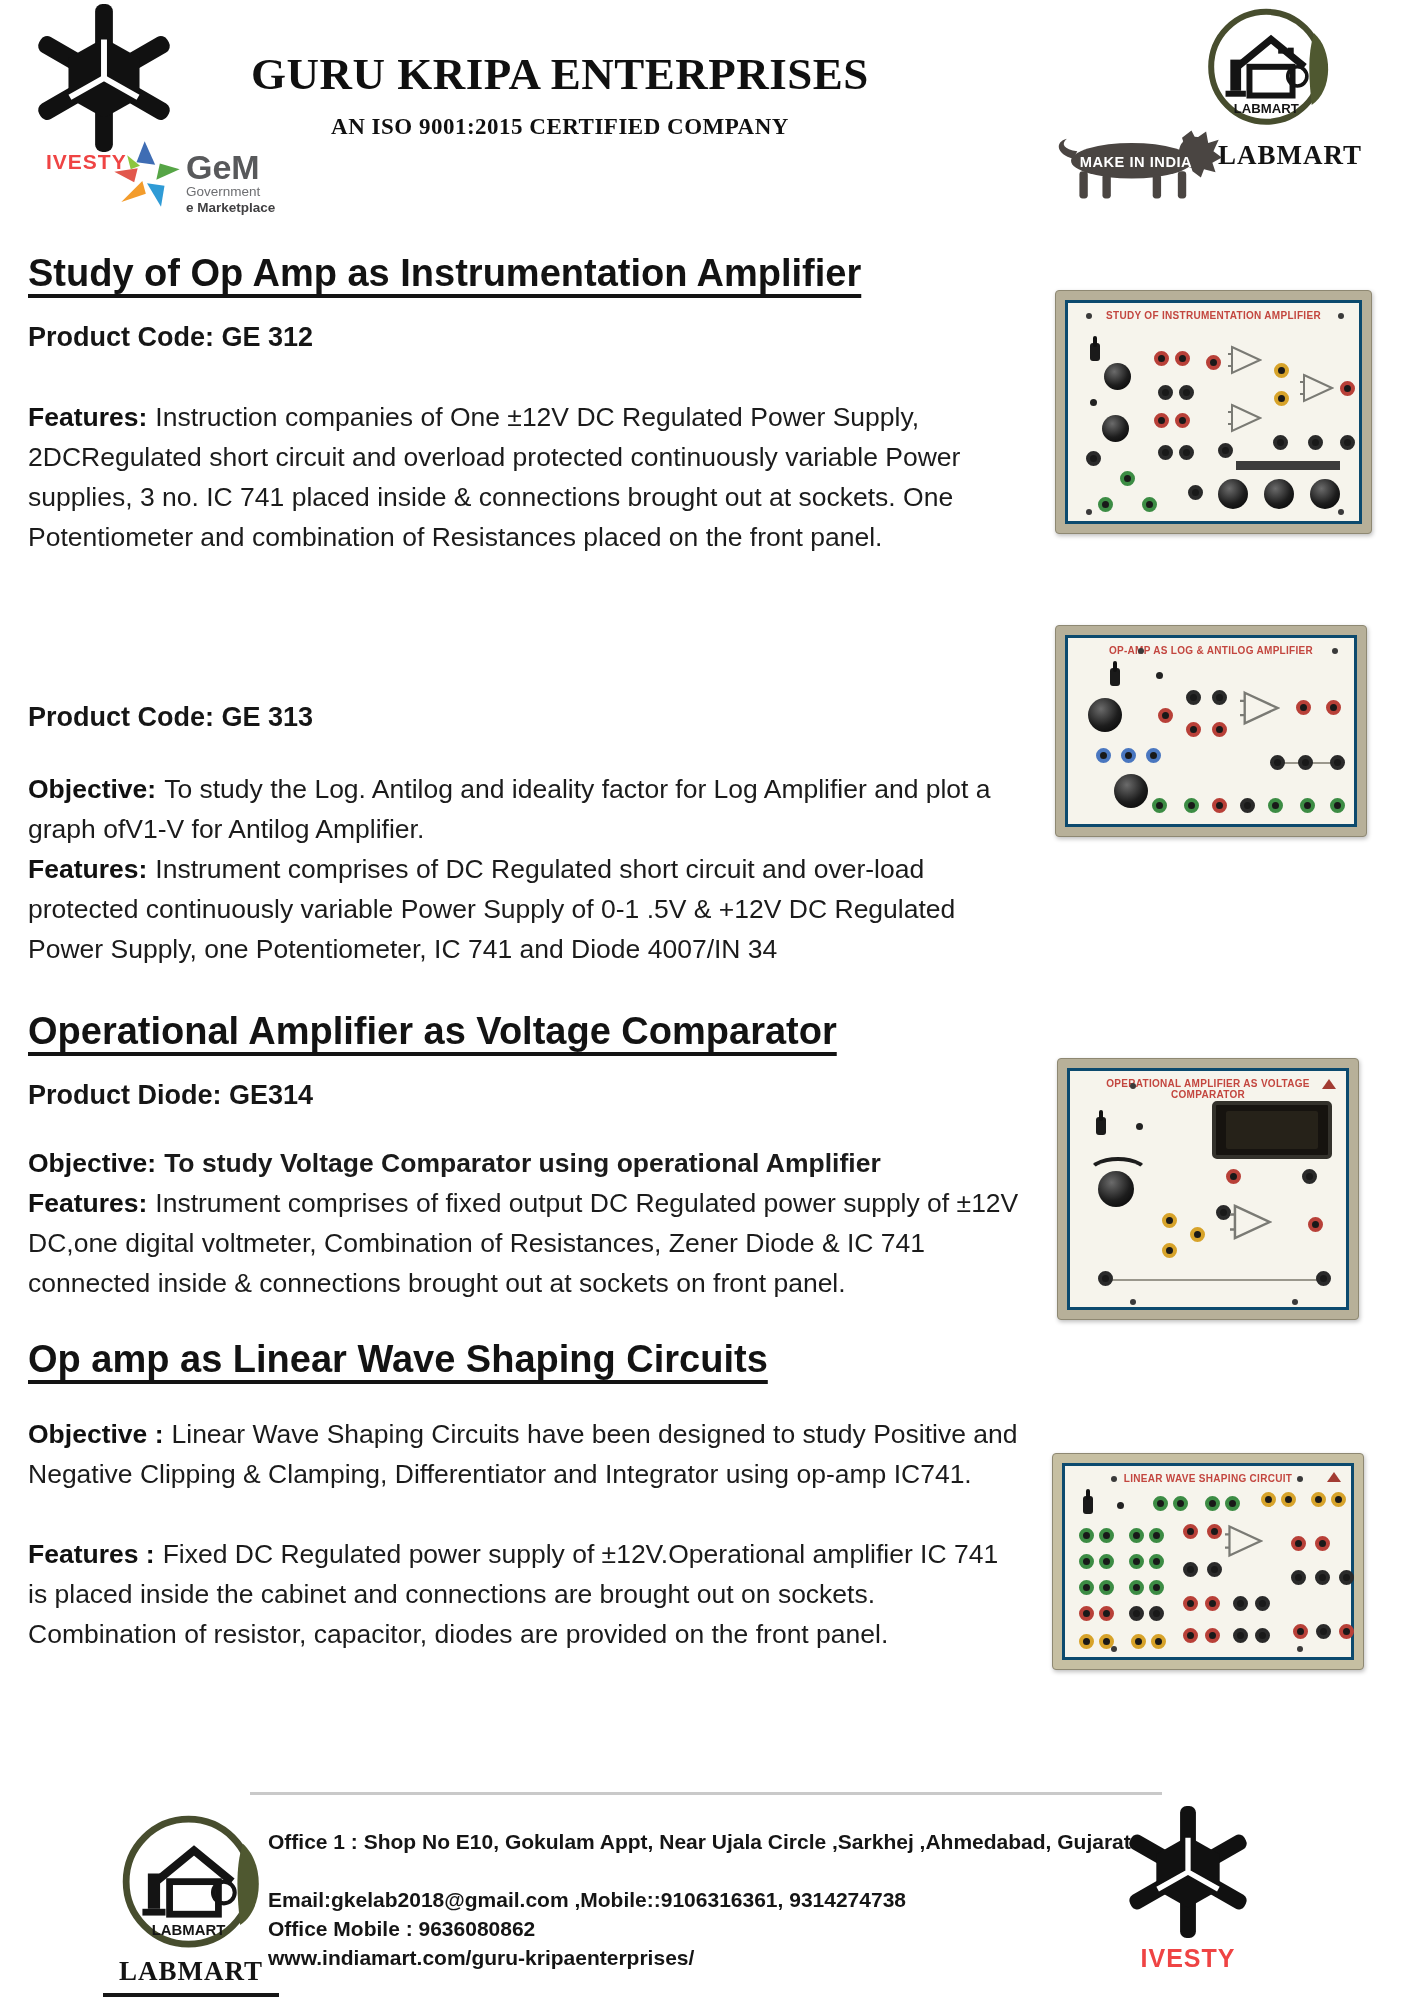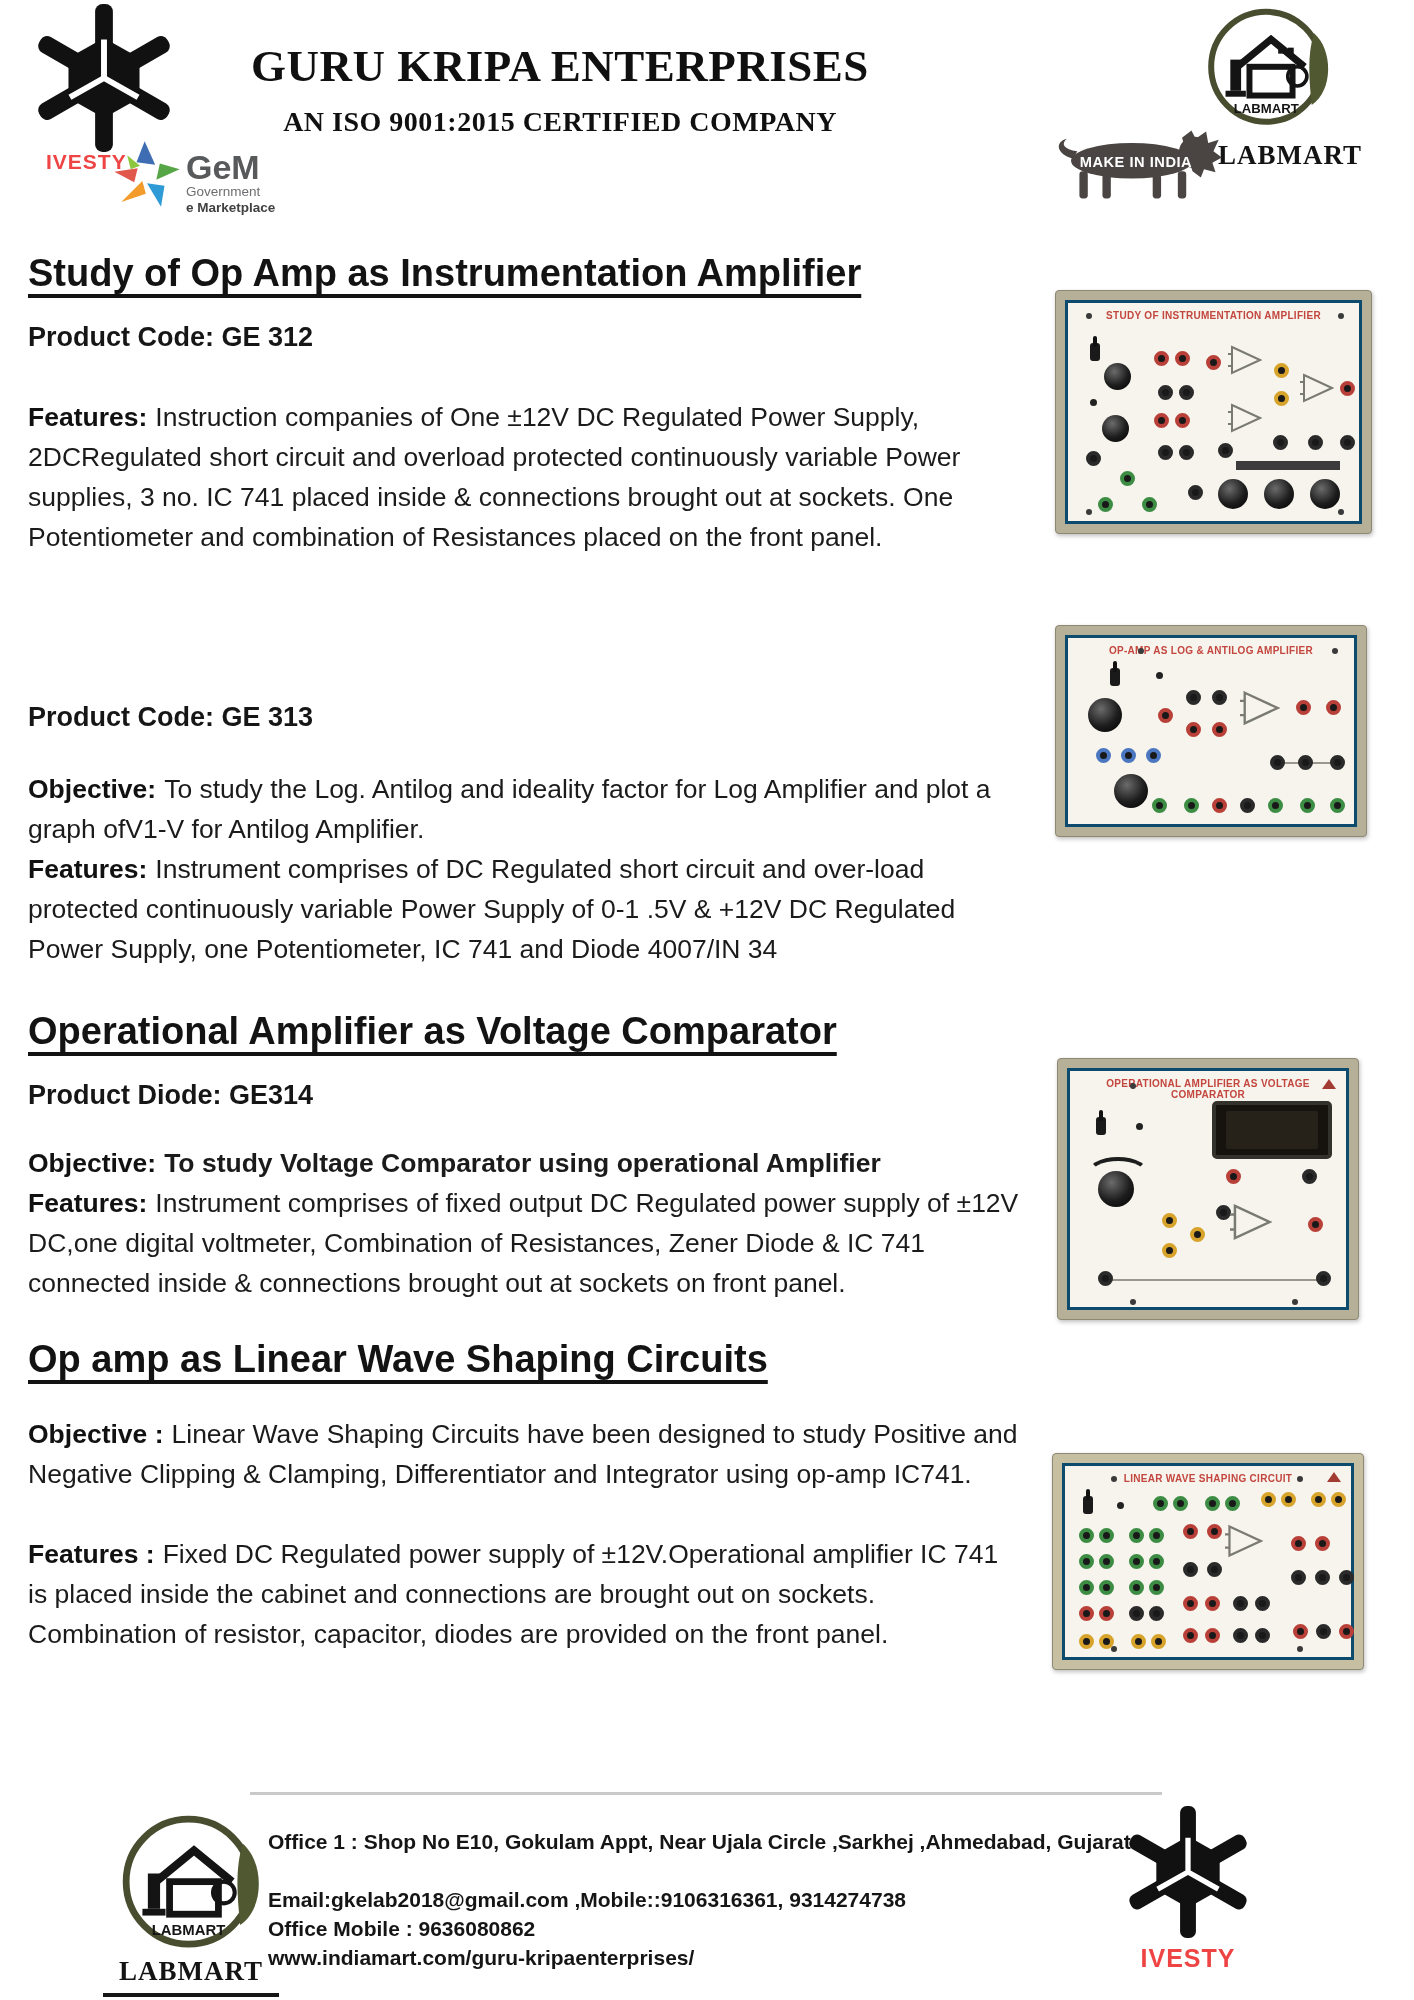--- a/index.html
+++ b/index.html
@@ -6,21 +6,21 @@
   body{font-family:"Liberation Sans", sans-serif; color:#161616;}
   #page{position:relative;width:1414px;height:2000px;background:#fff;overflow:hidden;}
 
   
   .abs{position:absolute;}
   .ivesty-label{font-weight:bold;font-size:21px;letter-spacing:1px;color:#ef4444;}
   .gem-name{font-weight:bold;font-size:34px;color:#58595b;line-height:34px;}
   .gem-sub1{font-size:13.5px;color:#6d6e71;line-height:16px;}
   .gem-sub2{font-size:13.5px;font-weight:bold;color:#414042;line-height:16px;}
   .company-title{font-family:"Liberation Serif", serif;font-weight:bold;font-size:45px;letter-spacing:0.5px;color:#101010;text-align:center;}
-  .company-sub{font-family:"Liberation Serif", serif;font-weight:bold;font-size:28px;letter-spacing:0.5px;color:#101010;text-align:center;margin-top:14px;}
+  .company-sub{font-family:"Liberation Serif", serif;font-weight:bold;font-size:23px;letter-spacing:0.5px;color:#101010;text-align:center;margin-top:14px;}
   .labmart-word{font-family:"Liberation Serif", serif;font-weight:bold;font-size:27px;letter-spacing:1px;color:#141414;}
 
   
   .section{position:absolute;left:28px;width:995px;}
   .ptitle{font-size:38px;line-height:46px;font-weight:bold;color:#131313;margin:0;
           text-decoration:underline;text-decoration-thickness:4px;text-underline-offset:8px;}
   .pcode{font-size:27px;line-height:32px;font-weight:bold;margin-top:25px;}
   .ptext{margin-top:44px;}
   .para{font-size:26.5px;line-height:40px;margin:0;color:#1b1b1b;}
   .lbl{font-weight:bold;margin-right:8px;color:#111;}
@@ -97,21 +97,21 @@
     <polygon points="8,54 26,36 29,47" fill="#f39c2c"></polygon>
     <polygon points="2,28 22,25 19,37" fill="#e2574c"></polygon>
     <polygon points="13,14 24,23 16,26" fill="#8dc63f"></polygon>
   </svg>
   <div class="abs" style="left:186px;top:150px">
     <div class="gem-name">GeM</div>
     <div class="gem-sub1">Government</div>
     <div class="gem-sub2">e Marketplace</div>
   </div>
 
-  <div class="abs" style="left:210px;top:40px;width:700px">
+  <div class="abs" style="left:210px;top:48px;width:700px">
     <div class="company-title">GURU KRIPA ENTERPRISES</div>
     <div class="company-sub">AN ISO 9001:2015 CERTIFIED COMPANY</div>
   </div>
 
   <svg class="abs" style="left:1204px;top:0px" width="134" height="136" viewBox="0 0 112 102">
     <circle cx="52" cy="50" r="46" fill="#fff" stroke="#474d2e" stroke-width="5"></circle>
     <path d="M92 22 C108 36 108 70 90 82 C88 62 86 40 92 22 Z" fill="#4f5830"></path>
     <path d="M28 50 L56 27 L84 50" stroke="#141414" stroke-width="6" fill="none"></path>
     <rect x="38" y="50" width="36" height="24" fill="none" stroke="#141414" stroke-width="5"></rect>
     <rect x="22" y="44" width="9" height="26" fill="#141414"></rect>

